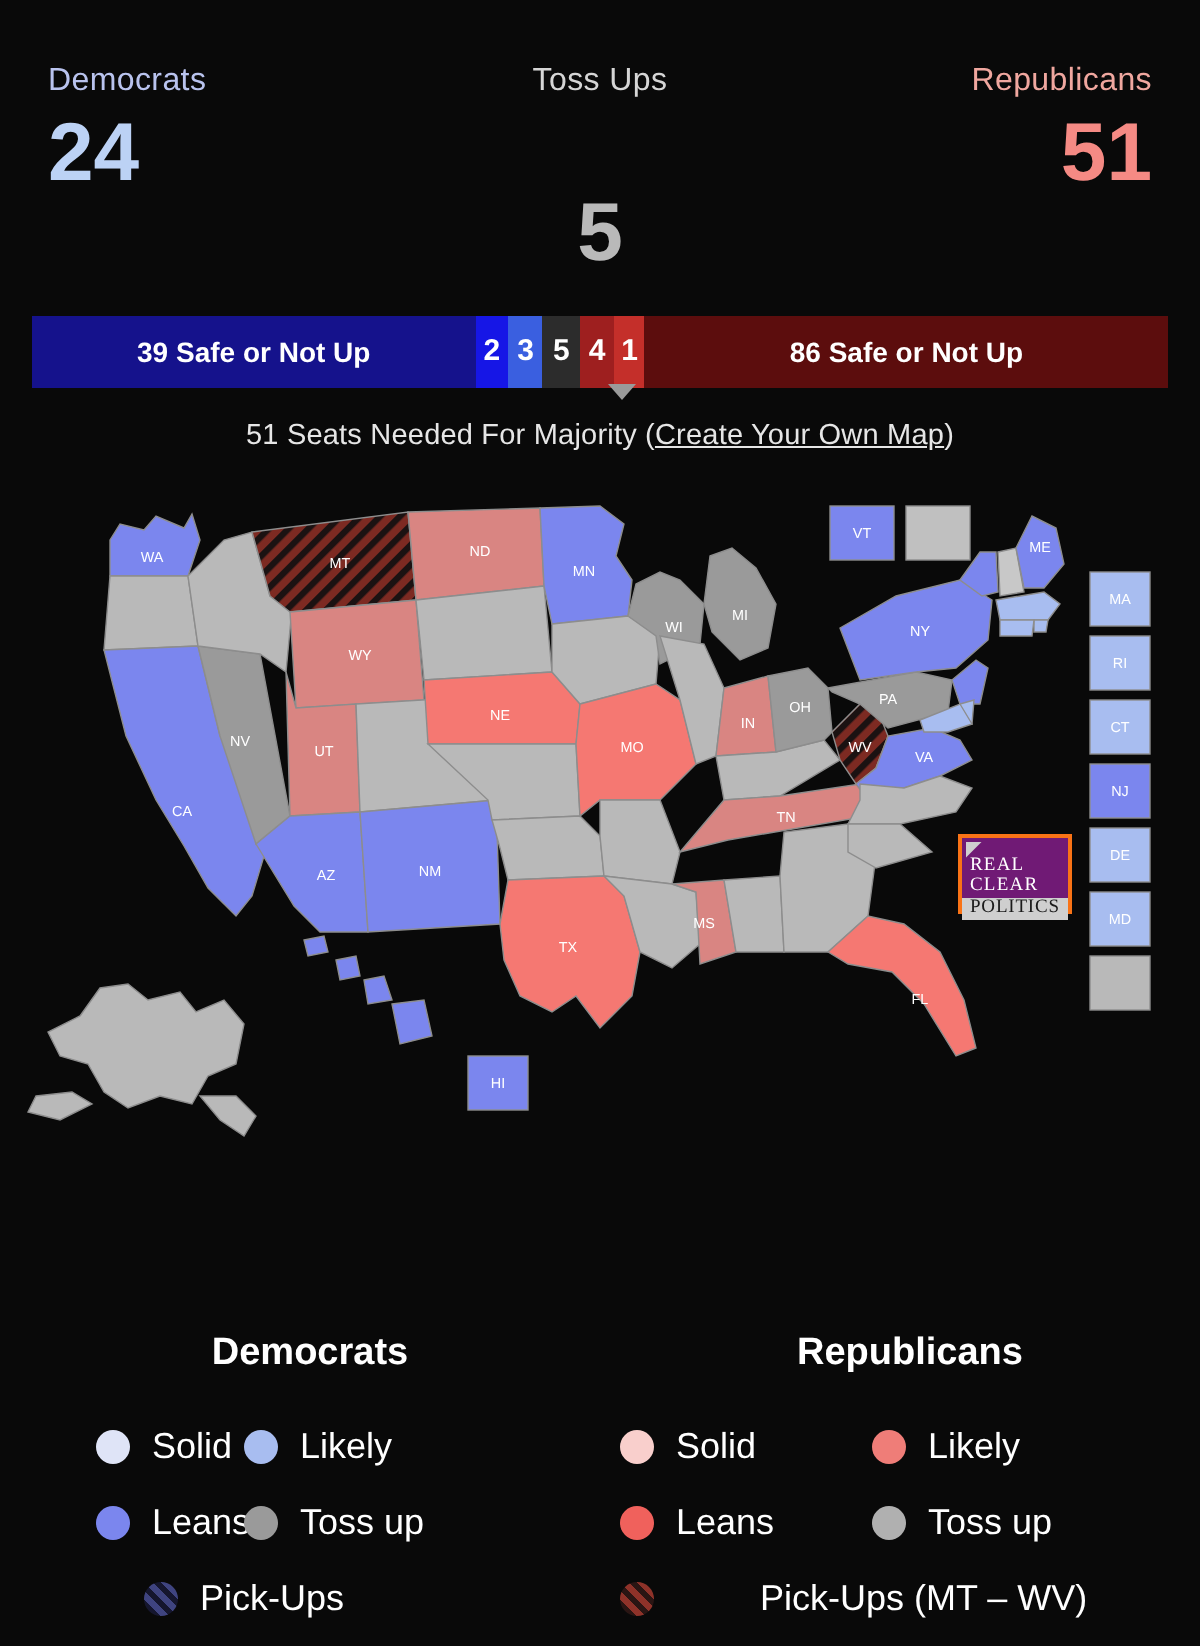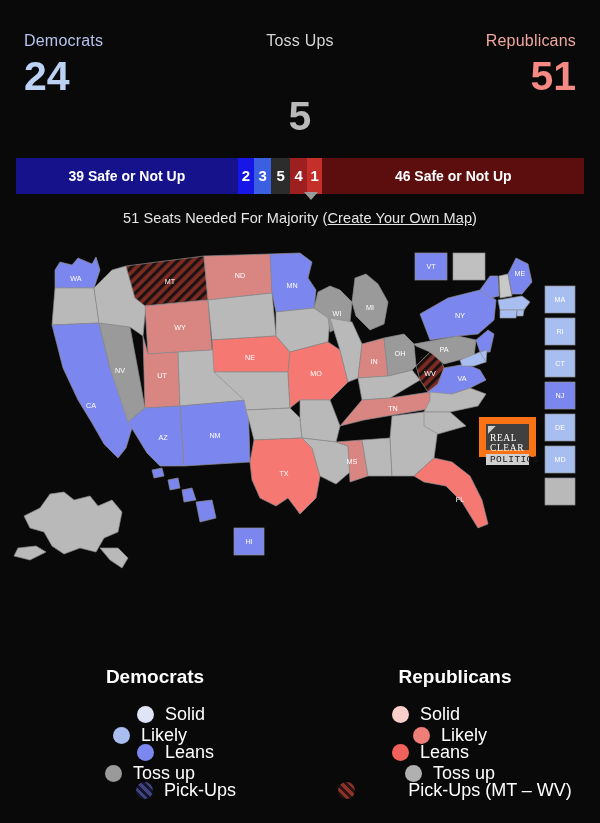--- a/index.html
+++ b/index.html
@@ -60,41 +60,41 @@
   .map-wrap { position: relative; width: 600px; height: 360px; margin-top: 22px; }
   svg.usmap { position: absolute; left: 0; top: 0; width: 600px; height: 360px; display: block; }
   .st { stroke: #8d8d8d; stroke-width: .7; }
   .stlabel { fill: #ffffff; font-size: 7.2px; font-family: "Liberation Sans", sans-serif;
              text-anchor: middle; pointer-events: none; }
   .boxlabel { fill: #ffffff; font-size: 7.2px; font-family: "Liberation Sans", sans-serif;
               text-anchor: middle; pointer-events: none; }
 
   
   .rcp { position: absolute; left: 479px; top: 529px; width: 57px; height: 40px;
-         background: #404040; border: 7px solid #f97316; }
+         background: #701a75; border: 2px solid #f97316; }
   .rcp .corner { position: absolute; left: 2px; top: 2px; width: 8px; height: 8px;
                  background: #cfcfcf; clip-path: polygon(0 0, 100% 0, 0 100%); }
   .rcp .l1, .rcp .l2 { color: #fff; font-family: "Liberation Serif", serif;
                        font-size: 9.5px; letter-spacing: .6px; text-align: left;
                        padding-left: 4px; line-height: 10px; }
   .rcp .l1 { margin-top: 9px; }
-  .rcp .l3 { background: #cfcfcf; color: #1a1a1a; font-family: Liberation Mono, monospace;
+  .rcp .l3 { background: #cfcfcf; color: #1a1a1a; font-family: Liberation Serif, serif;
              font-size: 9.5px; letter-spacing: .4px; text-align: left;
              padding-left: 4px; line-height: 11px; margin-top: 1px; }
 
   
   .legend { position: absolute; left: 0; top: 666px; width: 600px; }
   .legend-heads { display: flex; }
   .legend-heads > div { flex: 1; text-align: center; color: #fff;
                         font-size: 19px; font-weight: bold; }
   .legend-heads .h-dem { padding-left: 10px; }
   .legend-heads .h-rep { padding-left: 10px; }
   .legend-cols { display: flex; margin-top: 16px; }
   .legend-col { flex: 1; }
-  .lrow { display: flex; align-items: center; height: 38px; flex-direction: column; }
+  .lrow { display: flex; height: 38px; }
   .litem { display: flex; align-items: center; }
   .dot { width: 17px; height: 17px; border-radius: 50%; flex: none; }
   .ltext { color: #fff; font-size: 18px; margin-left: 11px; white-space: nowrap; }
   .dem-col .litem:nth-child(1) { width: 122px; padding-left: 48px; }
   .dem-col .litem:nth-child(2) { padding-left: 0px; }
   .rep-col .litem:nth-child(1) { width: 136px; padding-left: 10px; }
   .rep-col .litem:nth-child(2) { padding-left: 0px; }
   .lrow.pick .litem:nth-child(1) { width: auto; }
   .dem-col .lrow.pick .litem { padding-left: 72px; }
   .rep-col .lrow.pick .litem { padding-left: 10px; gap: 42px; }
@@ -120,21 +120,21 @@
   </div>
 
   <div class="bar-wrap">
     <div class="bar">
       <div class="seg dem-safe">39 Safe or Not Up</div>
       <div class="seg d2">2</div>
       <div class="seg d3">3</div>
       <div class="seg t5">5</div>
       <div class="seg r4">4</div>
       <div class="seg r1">1</div>
-      <div class="seg rep-safe">46 Safe or Not Up</div>
+      <div class="seg rep-safe">86 Safe or Not Up</div>
     </div>
     <div class="bar-pointer"></div>
   </div>
 
   <div class="majority-line">
     <span>51 Seats Needed For Majority (</span><a href="#">Create Your Own Map</a><span>)</span>
   </div>
 
   <div class="map-wrap">
     <svg class="usmap" viewBox="0 0 600 360">

